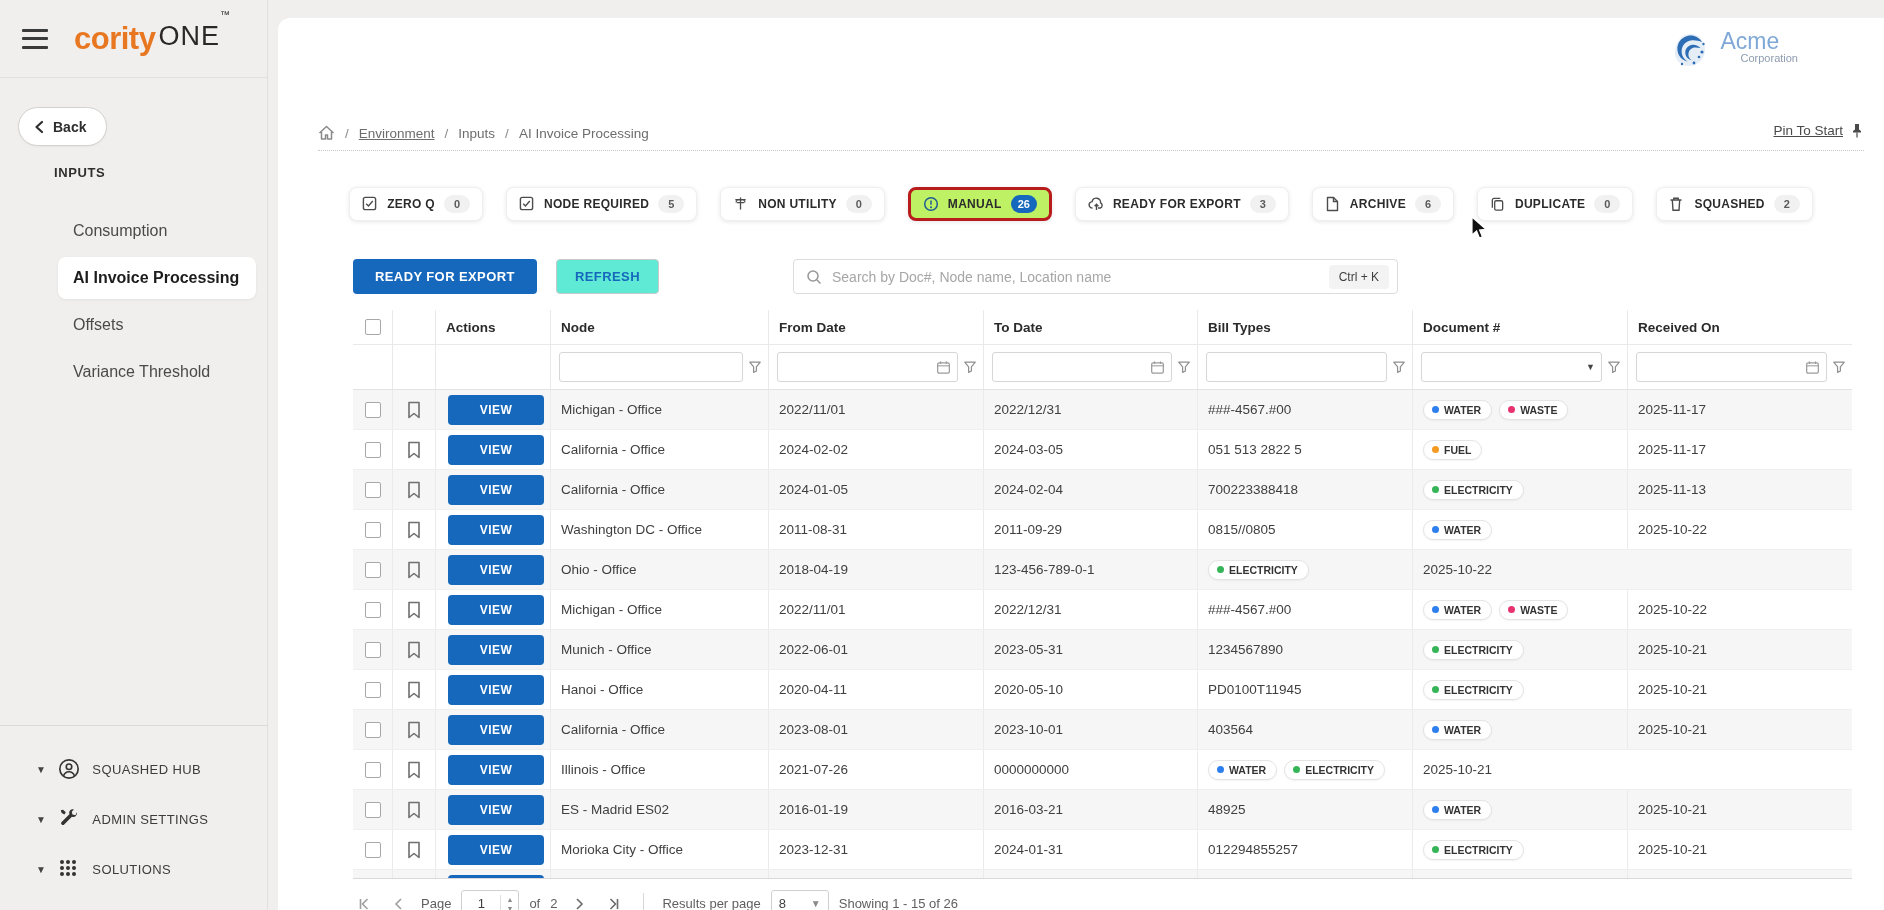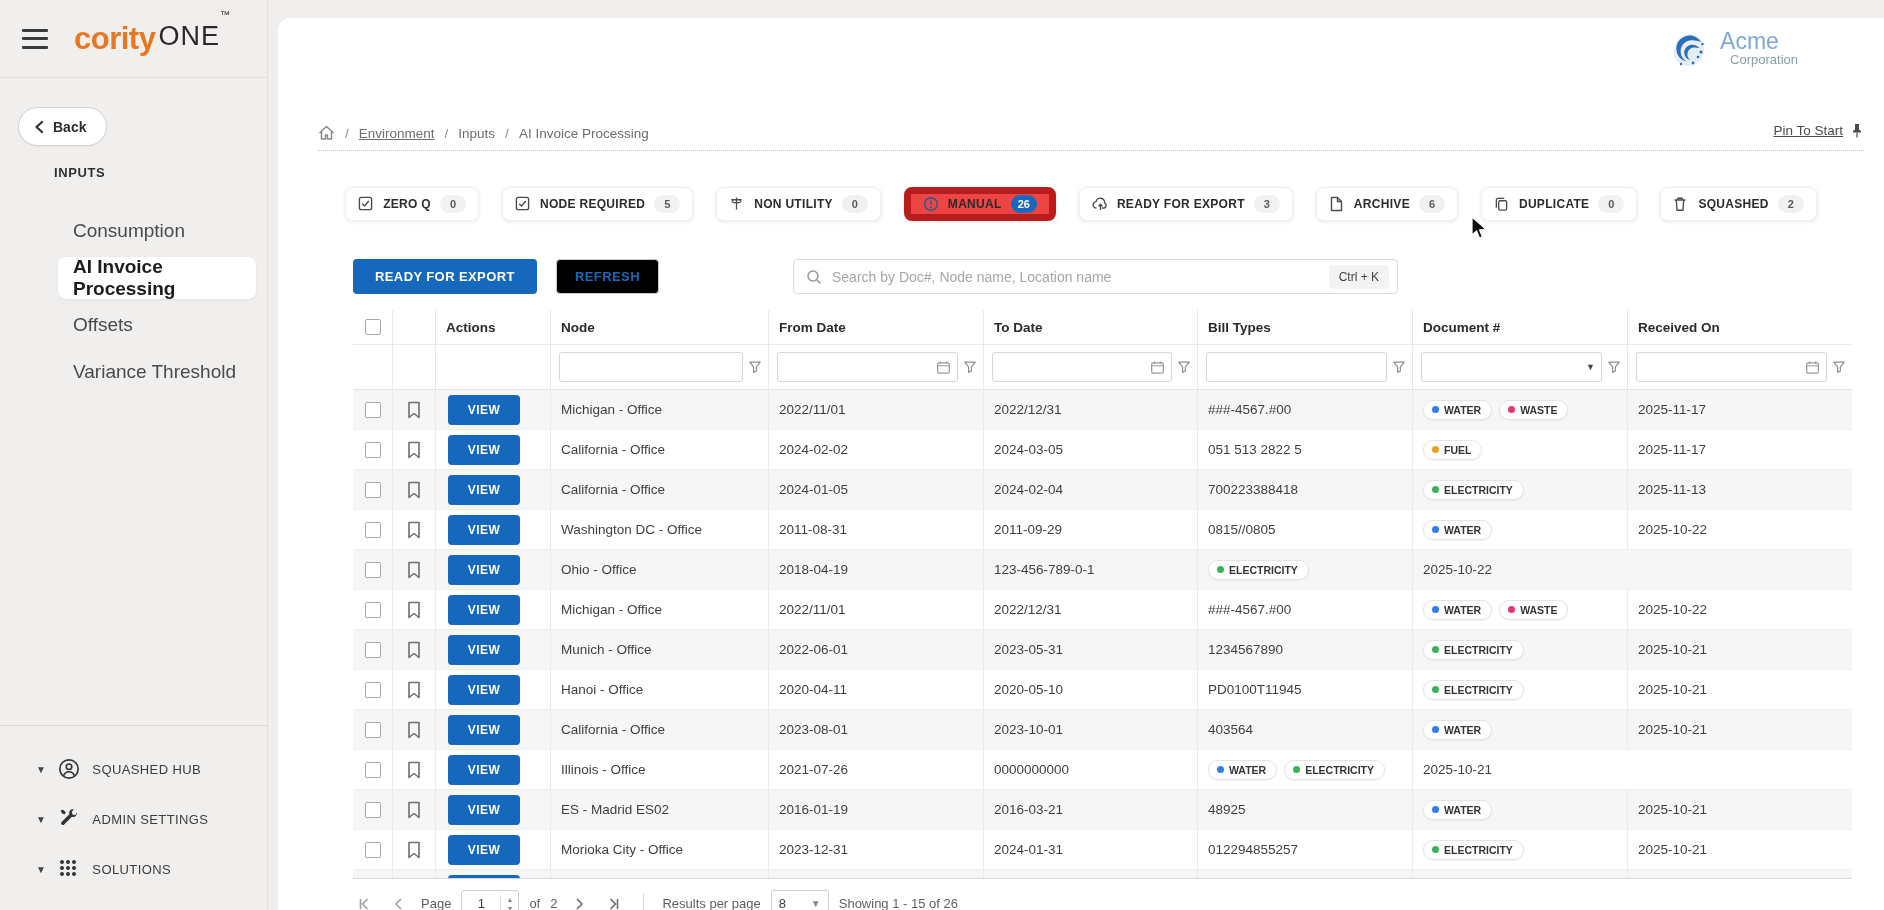--- a/index.html
+++ b/index.html
@@ -19,65 +19,65 @@
   .logo .one { font-size:27px; color:#2b2728; margin-left:3px; letter-spacing:1px; }
   .logo .tm { font-size:10px; color:#2b2728; vertical-align:top; position:relative; top:-12px; }
   .back-btn { position:absolute; left:18px; top:107px; height:39px; padding:0 20px 0 14px;
     background:#fff; border:1px solid #d3d0cd; border-radius:20px; display:flex; align-items:center;
     gap:8px; font-size:14px; font-weight:bold; color:#2e2e2e; cursor:pointer;
     box-shadow:0 1px 2px rgba(0,0,0,.04); }
   .inputs-title { position:absolute; left:54px; top:165px; font-size:13px; font-weight:bold;
     color:#2f2f2f; letter-spacing:.6px; }
   .nav { position:absolute; left:0; top:205px; width:268px; }
   .nav-item { height:42px; margin:5px 12px 5px 58px; display:flex; align-items:center;
-    padding-left:15px; font-size:19px; color:#4a4a4a; border-radius:8px; cursor:pointer; }
+    padding-left:15px; font-size:16px; color:#4a4a4a; border-radius:8px; cursor:pointer;text-align:center; }
   .nav-item.active { background:#fff; font-weight:bold; color:#1c1c1c;
     box-shadow:0 1px 3px rgba(0,0,0,.06); }
   .side-divider { position:absolute; left:0; top:725px; width:268px; height:1px; background:#dcd9d6; }
   .bottom-nav { position:absolute; left:0; top:744px; width:268px; }
   .bottom-item { height:50px; display:flex; align-items:center; padding-left:36px; gap:12px;
     font-size:13px; color:#3c3c3c; letter-spacing:.4px; cursor:pointer; }
   .caret { font-size:10px; color:#444; }
   .bicon { width:22px; height:22px; color:#333; flex:0 0 auto; }
 
   
   .card { position:absolute; left:278px; top:18px; width:1606px; height:892px; background:#fff;
     border-radius:12px 0 0 0; overflow:hidden; }
   .acme { position:absolute; top:12px; right:86px; display:flex; gap:10px; }
   .acme-name { font-size:23px; color:#7fa8d6; line-height:22px; }
-  .acme-sub { font-size:13px; color:#8d9cae; margin-left:10px; }
+  .acme-sub { font-size:11px; color:#8d9cae; margin-left:20px; }
   .crumb-row { position:absolute; left:40px; top:102px; right:20px; height:26px;
     display:flex; align-items:center; font-size:13.5px; color:#8a8a8a; }
   .crumb-row .sep { margin:0 10px; }
   .crumb-link { color:#6d6d6d; }
   .crumb-link.u { text-decoration:underline; cursor:pointer; }
   .dotline { position:absolute; left:40px; right:20px; top:132px; border-top:1px dotted #c8c8c8; }
   .pin { position:absolute; right:20px; top:105px; display:flex; align-items:center; gap:7px;
     font-size:13.5px; color:#4a4a4a; cursor:pointer; }
   .pin .plabel { text-decoration:underline; }
 
   
   .tabs { position:absolute; left:0; right:0; top:169px; display:flex; justify-content:center; gap:23px; }
   .tab { height:34px; background:#fff; border:1px solid #f0efee; border-radius:8px;
     box-shadow:0 1px 4px rgba(0,0,0,.10); display:flex; align-items:center; gap:9px;
     padding:0 12px; cursor:pointer; }
   .tab .ticon { width:16px; height:16px; color:#4c4c4c; }
   .tab .tlabel { font-size:12px; font-weight:bold; color:#2b2b2b; letter-spacing:.3px; white-space:nowrap; }
   .tab .tcount { min-width:26px; text-align:center; background:#f1f1f1; color:#5a5a5a;
     font-size:11px; font-weight:bold; border-radius:10px; padding:3px 7px; }
-  .tab.active { background:#ef4444; border:7px solid #b91c1c; }
+  .tab.active { background:#bef264; border:3px solid #b91c1c; }
   .tab.active .tcount { background:#1668bd; color:#fff; }
   .tab.active .ticon { color:#1f5c95; }
 
   
   .toolbar { position:absolute; left:75px; top:241px; right:32px; height:35px; }
   .btn-primary { position:absolute; left:0; top:0; height:35px; padding:0 22px; background:#1668bd;
     color:#fff; font-size:13px; font-weight:bold; letter-spacing:.4px; border:none; border-radius:4px;
     cursor:pointer; font-family:inherit; }
-  .btn-secondary { position:absolute; left:203px; top:0; height:35px; padding:0 18px; background:#000000;
+  .btn-secondary { position:absolute; left:203px; top:0; height:35px; padding:0 18px; background:#5eead4;
     color:#1668bd; font-size:13px; font-weight:bold; letter-spacing:.4px; border:1px solid #c9c9c9;
     border-radius:4px; cursor:pointer; font-family:inherit; }
   .search { position:absolute; left:440px; top:0; width:605px; height:35px; border:1px solid #dcdcdc;
     border-radius:4px; display:flex; align-items:center; padding:0 8px 0 12px; background:#fff; }
   .search svg { color:#9a9a9a; }
   .search input { flex:1; border:none; outline:none; font-size:14px; color:#3f3f3f; margin-left:10px;
     font-family:inherit; background:transparent; }
   .search input::placeholder { color:#a6a6a6; }
   .kbd { background:#f3f3f3; border-radius:4px; font-size:12px; color:#3f3f3f; padding:5px 10px; }
 
@@ -97,21 +97,21 @@
   .funnel { color:#8f8f8f; flex:0 0 auto; cursor:pointer; }
   .trow { height:40px; border-bottom:1px solid #efefef; background:#fff; }
   .trow.odd { background:#f6f6f6; }
   .cell { display:flex; align-items:center; border-right:1px solid #ebebeb; padding-left:10px;
     font-size:13.5px; color:#3f3f3f; overflow:hidden; white-space:nowrap; }
   .cell:last-child { border-right:none; }
   .c-sel,.c-bm { justify-content:center; padding-left:0; }
   .cb { width:16px; height:16px; border:1.5px solid #a8a8a8; border-radius:2px; background:#fff;
     cursor:pointer; display:inline-block; }
   .bm { color:#6f6f6f; cursor:pointer; }
-  .viewbtn { width:72px; height:30px; background:#1668bd; color:#fff; border:none; border-radius:4px;
+  .viewbtn { width:96px; height:30px; background:#1668bd; color:#fff; border:none; border-radius:4px;
     font-size:12px; font-weight:bold; letter-spacing:.5px; cursor:pointer; font-family:inherit;
     margin-left:12px; }
   .pill { display:inline-flex; align-items:center; gap:5px; border:1px solid #e4e4e4; background:#fff;
     border-radius:12px; padding:3px 10px 3px 8px; font-size:10.5px; font-weight:bold; color:#333;
     box-shadow:0 1px 2px rgba(0,0,0,.05); margin-right:7px; }
   .dot { width:7px; height:7px; border-radius:50%; display:inline-block; }
 
   
   .pager { position:absolute; left:75px; right:32px; top:860px; height:46px; background:#fff;
     border-top:1px solid #d9d9d9; display:flex; align-items:center; gap:10px; padding-top:4px;

